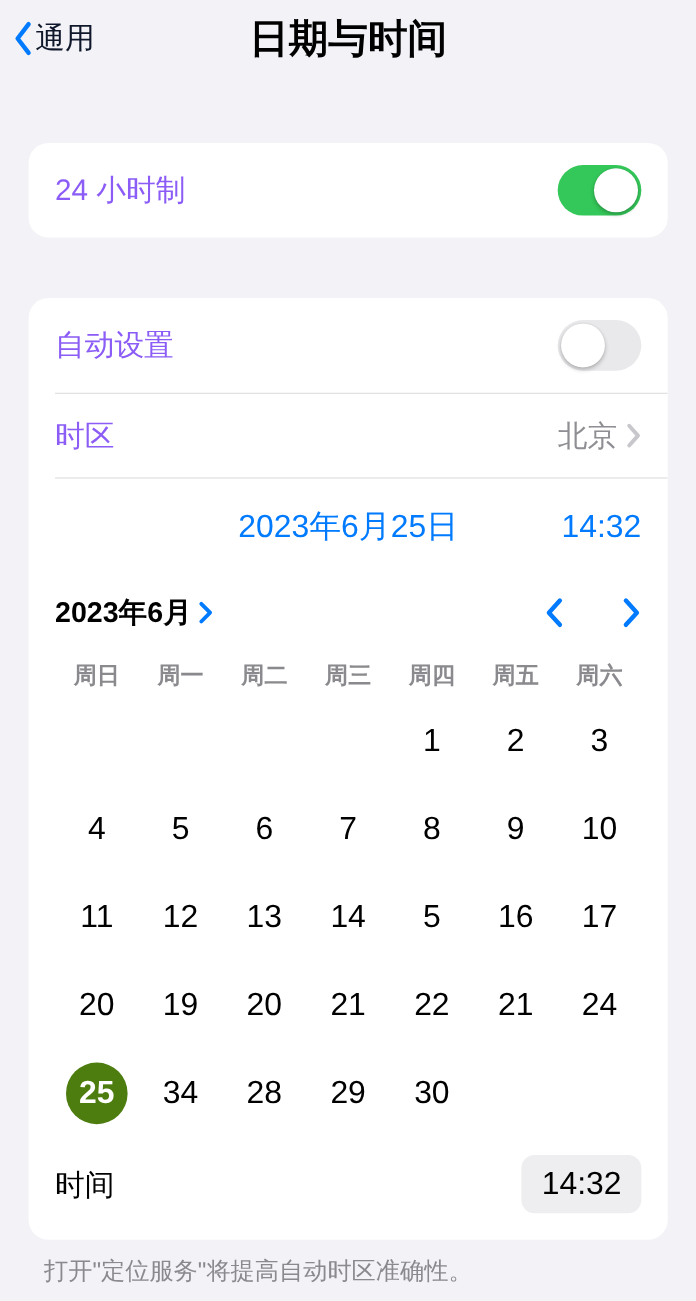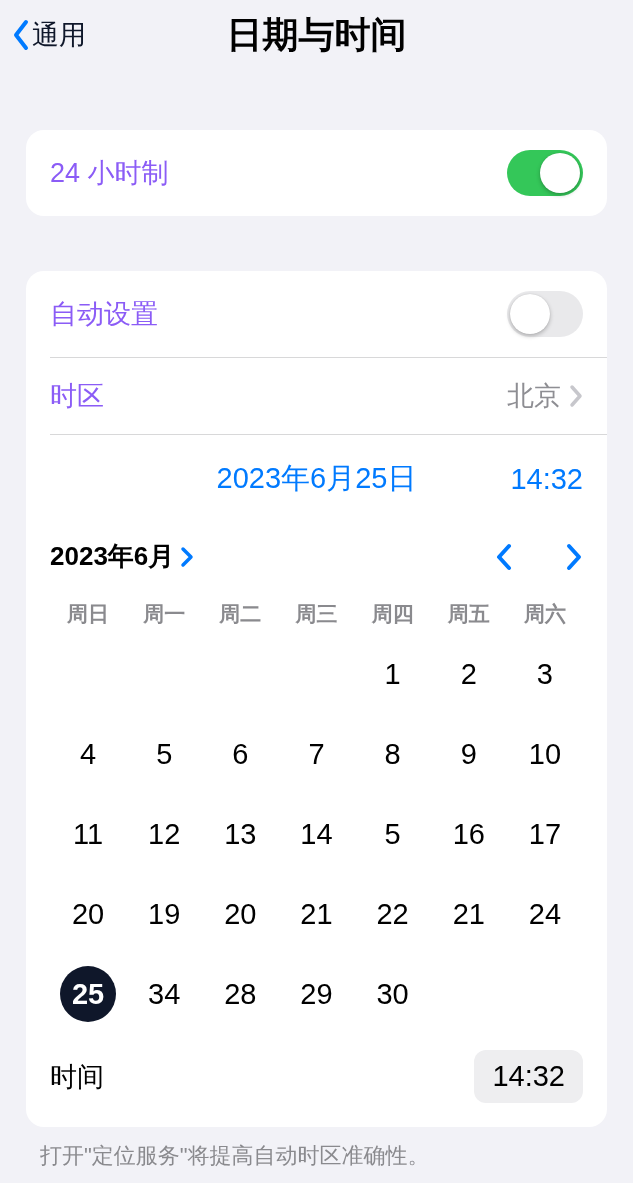--- a/index.html
+++ b/index.html
@@ -141,21 +141,21 @@
       align-items: center;
       justify-content: center;
       font-size: 29px;
       color: #000;
       cursor: pointer;
     }
     .cell.empty { cursor: default; }
     .cell .daynum {
       width: 56px; height: 56px; line-height: 56px; text-align: center; border-radius: 50%;
     }
-    .cell.selected .daynum { background: #0f172a; color: #fff; font-weight: 600; }
+    .cell.selected .daynum { background: #4d7c0f; color: #fff; font-weight: 600; }
 
     
     .time-row {
       display: flex;
       align-items: center;
       justify-content: space-between;
       padding: 8px 24px 24px 24px;
       font-size: 27px;
     }
     .time-pill {

